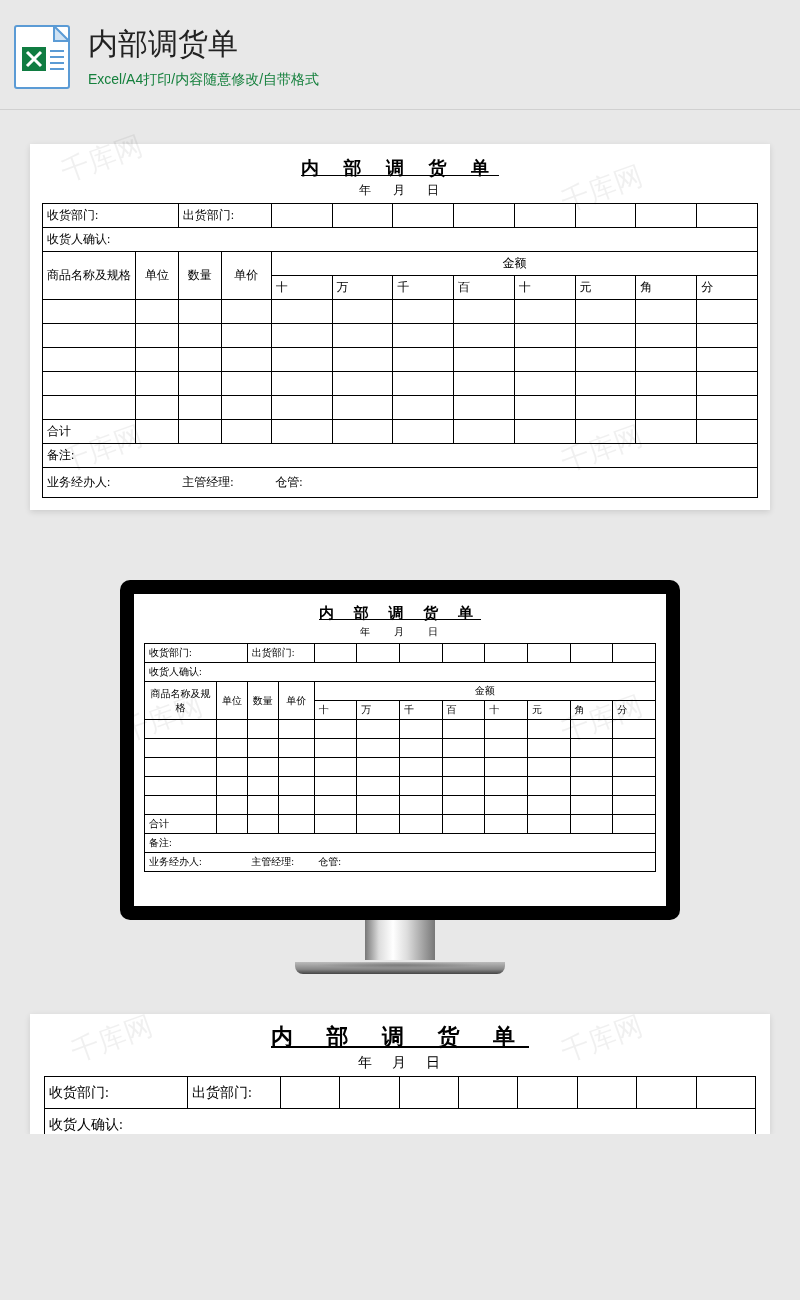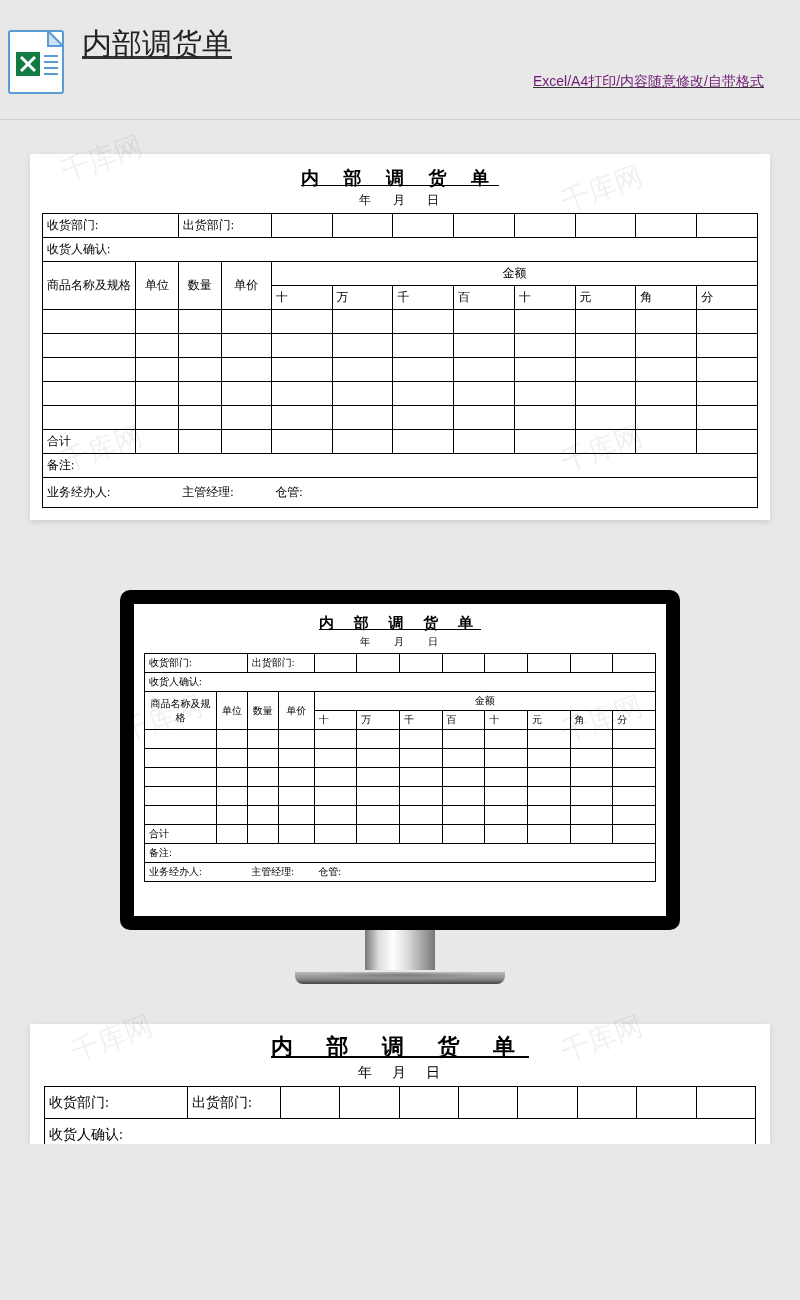--- a/index.html
+++ b/index.html
@@ -1,24 +1,24 @@
 <!DOCTYPE html>
 <html><head>
 <meta charset="utf-8">
 <style>
   * { box-sizing: border-box; }
   html, body { margin:0; padding:0; background:#e8e8e8; font-family:"Microsoft YaHei","SimSun",sans-serif; color:#333; }
   .page { width:800px; background:#e8e8e8; }
 
   
-  .hdr { display:flex; align-items:center; padding:24px 28px 20px 8px;text-decoration:underline; }
+  .hdr { display:flex; align-items:center; padding:24px 28px 20px 14px; }
   .excel-icon { width:56px; height:64px; flex:0 0 auto; margin-right:18px; }
   .hdr-text { flex:1; }
   .hdr-title { font-size:30px; font-weight:400; color:#222; margin:0 0 6px 0; }
-  .hdr-sub { font-size:14px; color:#701a75; margin:8px;text-align:right; }
+  .hdr-sub { font-size:14px; color:#15803d; margin:0; }
   .sep { height:1px; background:#d0d0d0; margin:0 0 34px 0; }
 
   
   .sheet { background:#fff; margin:0 30px 50px 30px; box-shadow:0 2px 6px rgba(0,0,0,0.12); padding:10px 12px 12px 12px; font-family:"SimSun",serif; color:#000; }
   .sheet1 { font-size:12px; }
   .form-title { text-align:center; font-size:18px; font-weight:bold; letter-spacing:10px; text-decoration:underline; padding:2px 0 2px 0; }
   .form-date { text-align:center; font-size:12px; letter-spacing:2px; padding-bottom:4px; }
   .form-date span { display:inline-block; width:34px; }
 
   table.form { width:100%; border-collapse:collapse; table-layout:fixed; }

